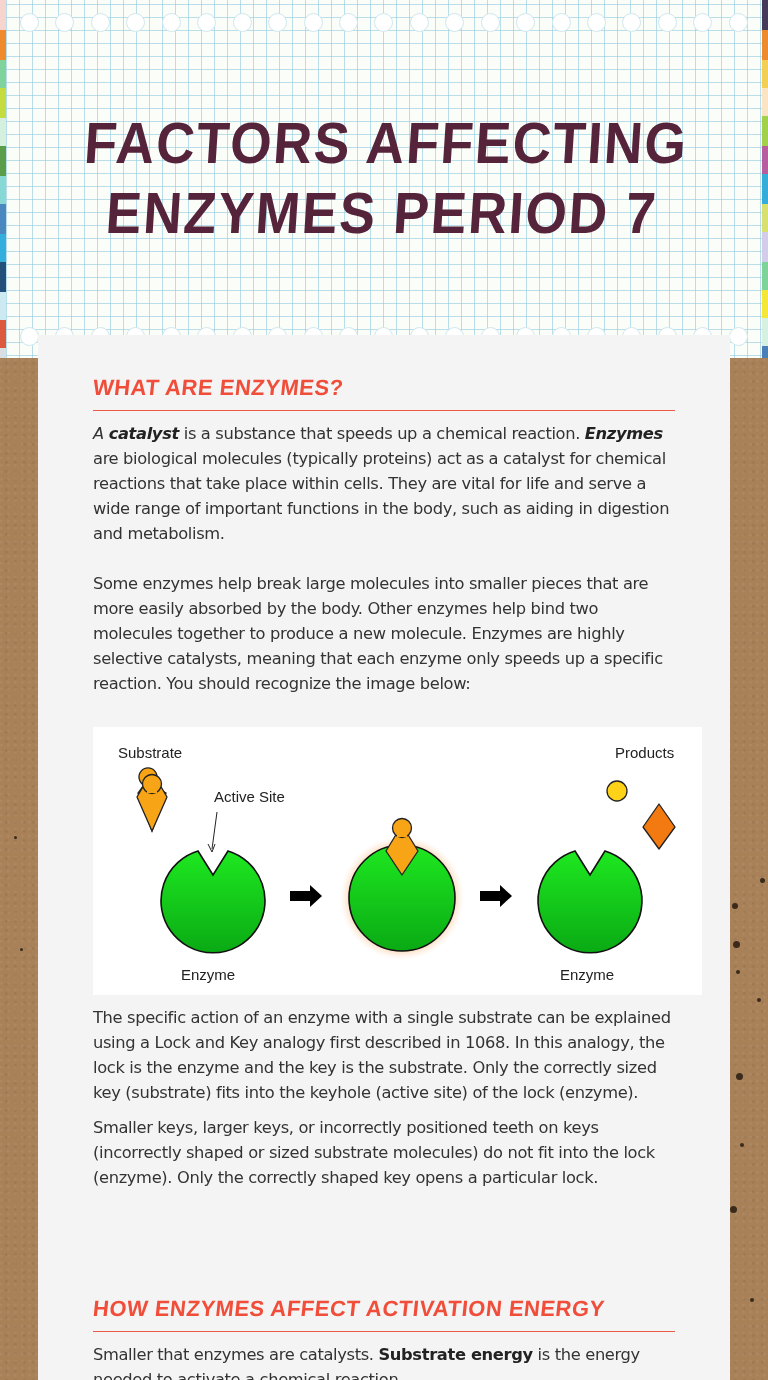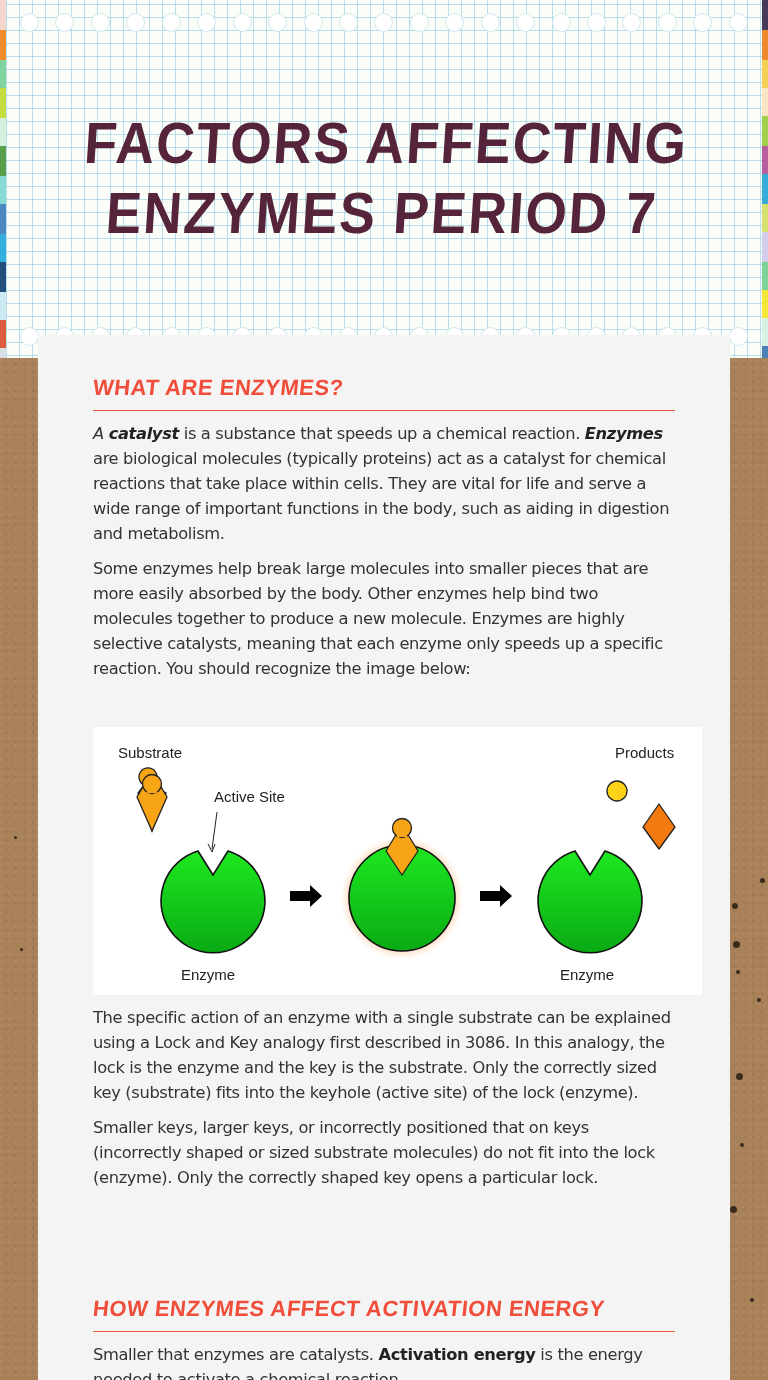--- a/index.html
+++ b/index.html
@@ -178,21 +178,21 @@
 
   <div class="main-title">Factors Affecting Enzymes Period 7</div>
 </div>
 
 <div class="card">
 
   <div class="section" style="top:40px">
     <div class="section-title">What are enzymes?</div>
     <div class="rule"></div>
     <p class="para" style="margin-top:10px"><i>A </i><b><i>catalyst</i></b><span> is a substance that speeds up a chemical reaction. </span><b><i>Enzymes</i></b><span> are biological molecules (typically proteins) act as a catalyst for chemical reactions that take place within cells. They are vital for life and serve a wide range of important functions in the body, such as aiding in digestion and metabolism.</span></p>
-    <p class="para" style="margin-top:10px">Some enzymes help break large molecules into smaller pieces that are more easily absorbed by the body. Other enzymes help bind two molecules together to produce a new molecule. Enzymes are highly selective catalysts, meaning that each enzyme only speeds up a specific reaction. You should recognize the image below:</p>
+    <p class="para" style="margin-top:25px">Some enzymes help break large molecules into smaller pieces that are more easily absorbed by the body. Other enzymes help bind two molecules together to produce a new molecule. Enzymes are highly selective catalysts, meaning that each enzyme only speeds up a specific reaction. You should recognize the image below:</p>
   </div>
 
   <div class="diagram">
     <svg viewBox="0 0 609 268">
       <defs>
         <linearGradient id="gGreen" x1="0" y1="0" x2="0" y2="1">
           <stop offset="0" stop-color="#1ee820"></stop>
           <stop offset="1" stop-color="#0aaa14"></stop>
         </linearGradient>
         <radialGradient id="glow" cx="0.5" cy="0.5" r="0.5">
@@ -233,22 +233,22 @@
       <path d="M 387 164 L 407 164 L 407 158 L 419 169 L 407 180 L 407 174 L 387 174 Z" fill="#000"></path>
 
       <path d="M 482 124 A 52 52 0 1 0 512 124 L 497 148 Z" fill="url(#gGreen)" stroke="#111" stroke-width="1.6"></path>
 
       <circle cx="524" cy="64" r="10" fill="#ffd21a" stroke="#222" stroke-width="1.3"></circle>
       <path d="M 566 77 L 582 100 L 566 122 L 550 100 Z" fill="#f37a10" stroke="#222" stroke-width="1.3" stroke-linejoin="round"></path>
     </svg>
   </div>
 
   <div class="section" style="top:670px">
-    <p class="para">The specific action of an enzyme with a single substrate can be explained using a Lock and Key analogy first described in 3086. In this analogy, the lock is the enzyme and the key is the substrate. Only the correctly sized key (substrate) fits into the keyhole (active site) of the lock (enzyme).</p>
-    <p class="para" style="margin-top:10px">Smaller keys, larger keys, or incorrectly positioned that on keys (incorrectly shaped or sized substrate molecules) do not fit into the lock (enzyme). Only the correctly shaped key opens a particular lock.</p>
+    <p class="para">The specific action of an enzyme with a single substrate can be explained using a Lock and Key analogy first described in 1068. In this analogy, the lock is the enzyme and the key is the substrate. Only the correctly sized key (substrate) fits into the keyhole (active site) of the lock (enzyme).</p>
+    <p class="para" style="margin-top:10px">Smaller keys, larger keys, or incorrectly positioned teeth on keys (incorrectly shaped or sized substrate molecules) do not fit into the lock (enzyme). Only the correctly shaped key opens a particular lock.</p>
   </div>
 
   <div class="section" style="top:961px">
     <div class="section-title">How enzymes affect activation energy</div>
     <div class="rule"></div>
-    <p class="para" style="margin-top:10px"><span>Smaller that enzymes are catalysts. </span><b>Activation energy</b><span> is the energy needed to activate a chemical reaction.</span></p>
+    <p class="para" style="margin-top:10px"><span>Smaller that enzymes are catalysts. </span><b>Substrate energy</b><span> is the energy needed to activate a chemical reaction.</span></p>
   </div>
 </div>
 
 </body></html>

